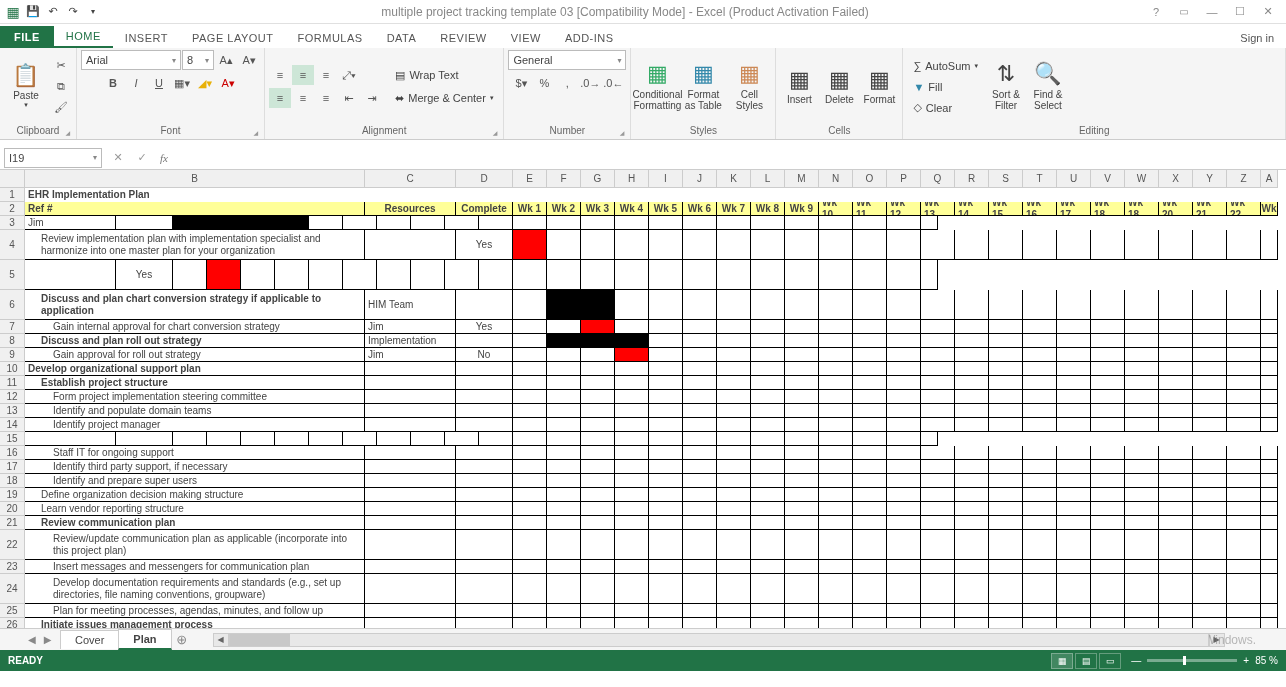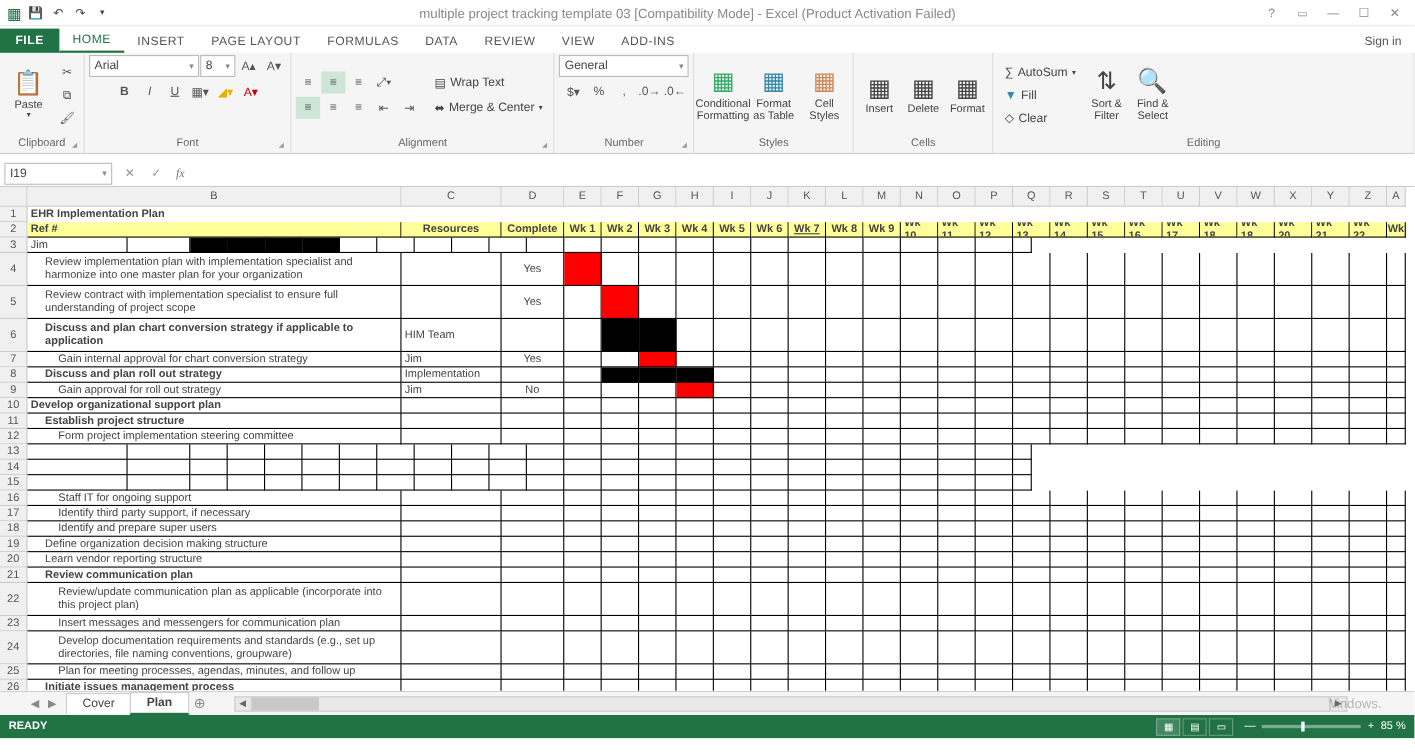--- a/index.html
+++ b/index.html
@@ -360,21 +360,21 @@
       <div class="crow" style="height: 14px;">
         <div class="hdrL" style="width: 340px; height: 14px;">Ref #</div>
         <div class="hdr" style="width: 91px; height: 14px;">Resources</div>
         <div class="hdr" style="width: 57px; height: 14px;">Complete</div>
         <div class="hdr" style="width: 34px; height: 14px;">Wk 1</div>
         <div class="hdr" style="width: 34px; height: 14px;">Wk 2</div>
         <div class="hdr" style="width: 34px; height: 14px;">Wk 3</div>
         <div class="hdr" style="width: 34px; height: 14px;">Wk 4</div>
         <div class="hdr" style="width: 34px; height: 14px;">Wk 5</div>
         <div class="hdr" style="width: 34px; height: 14px;">Wk 6</div>
-        <div class="hdr" style="width: 34px; height: 14px; text-decoration: underline;">Wk 7</div>
+        <div class="hdr" style="width: 34px; height: 14px;">Wk 7</div>
         <div class="hdr" style="width: 34px; height: 14px;">Wk 8</div>
         <div class="hdr" style="width: 34px; height: 14px;">Wk 9</div>
         <div class="hdr" style="width: 34px; height: 14px;">Wk 10</div>
         <div class="hdr" style="width: 34px; height: 14px;">Wk 11</div>
         <div class="hdr" style="width: 34px; height: 14px;">Wk 12</div>
         <div class="hdr" style="width: 34px; height: 14px;">Wk 13</div>
         <div class="hdr" style="width: 34px; height: 14px;">Wk 14</div>
         <div class="hdr" style="width: 34px; height: 14px;">Wk 15</div>
         <div class="hdr" style="width: 34px; height: 14px;">Wk 16</div>
         <div class="hdr" style="width: 34px; height: 14px;">Wk 17</div>
@@ -434,21 +434,20 @@
         <div style="width: 34px; height: 30px;"></div>
         <div style="width: 34px; height: 30px;"></div>
         <div style="width: 34px; height: 30px;"></div>
         <div style="width: 34px; height: 30px;"></div>
         <div style="width: 34px; height: 30px;"></div>
         <div style="width: 34px; height: 30px;"></div>
         <div style="width: 34px; height: 30px;"></div>
         <div style="width: 17px; height: 30px;"></div>
       </div>
       <div class="crow" style="height: 30px;">
-        <div class="pad1" style="width: 340px; height: 30px;">Review contract with implementation specialist to ensure full understanding of project scope</div>
         <div style="width: 91px; height: 30px;"></div>
         <div style="width: 57px; height: 30px; justify-content: center;">Yes</div>
         <div style="width: 34px; height: 30px;"></div>
         <div class="red" style="width: 34px; height: 30px;"></div>
         <div style="width: 34px; height: 30px;"></div>
         <div style="width: 34px; height: 30px;"></div>
         <div style="width: 34px; height: 30px;"></div>
         <div style="width: 34px; height: 30px;"></div>
         <div style="width: 34px; height: 30px;"></div>
         <div style="width: 34px; height: 30px;"></div>
@@ -658,47 +657,49 @@
         <div style="width: 34px; height: 14px;"></div>
         <div style="width: 34px; height: 14px;"></div>
         <div style="width: 34px; height: 14px;"></div>
         <div style="width: 34px; height: 14px;"></div>
         <div style="width: 34px; height: 14px;"></div>
         <div style="width: 34px; height: 14px;"></div>
         <div style="width: 34px; height: 14px;"></div>
         <div style="width: 17px; height: 14px;"></div>
       </div>
       <div class="crow" style="height: 14px;">
-        <div style="width: 91px; height: 14px;"></div>
-        <div style="width: 57px; height: 14px; justify-content: center;"></div>
-        <div style="width: 34px; height: 14px;"></div>
-        <div style="width: 34px; height: 14px;"></div>
-        <div style="width: 34px; height: 14px;"></div>
-        <div style="width: 34px; height: 14px;"></div>
-        <div style="width: 34px; height: 14px;"></div>
-        <div style="width: 34px; height: 14px;"></div>
-        <div style="width: 34px; height: 14px;"></div>
-        <div style="width: 34px; height: 14px;"></div>
-        <div style="width: 34px; height: 14px;"></div>
-        <div style="width: 34px; height: 14px;"></div>
-        <div style="width: 34px; height: 14px;"></div>
-        <div style="width: 34px; height: 14px;"></div>
-        <div style="width: 34px; height: 14px;"></div>
-        <div style="width: 34px; height: 14px;"></div>
-        <div style="width: 34px; height: 14px;"></div>
-        <div style="width: 34px; height: 14px;"></div>
-        <div style="width: 34px; height: 14px;"></div>
-        <div style="width: 34px; height: 14px;"></div>
-        <div style="width: 34px; height: 14px;"></div>
-        <div style="width: 34px; height: 14px;"></div>
-        <div style="width: 34px; height: 14px;"></div>
-        <div style="width: 34px; height: 14px;"></div>
-        <div style="width: 17px; height: 14px;"></div>
-      </div>
-      <div class="crow" style="height: 14px;">
+        <div class="pad2" style="width: 340px; height: 14px;">Identify and populate domain teams</div>
+        <div style="width: 91px; height: 14px;"></div>
+        <div style="width: 57px; height: 14px; justify-content: center;"></div>
+        <div style="width: 34px; height: 14px;"></div>
+        <div style="width: 34px; height: 14px;"></div>
+        <div style="width: 34px; height: 14px;"></div>
+        <div style="width: 34px; height: 14px;"></div>
+        <div style="width: 34px; height: 14px;"></div>
+        <div style="width: 34px; height: 14px;"></div>
+        <div style="width: 34px; height: 14px;"></div>
+        <div style="width: 34px; height: 14px;"></div>
+        <div style="width: 34px; height: 14px;"></div>
+        <div style="width: 34px; height: 14px;"></div>
+        <div style="width: 34px; height: 14px;"></div>
+        <div style="width: 34px; height: 14px;"></div>
+        <div style="width: 34px; height: 14px;"></div>
+        <div style="width: 34px; height: 14px;"></div>
+        <div style="width: 34px; height: 14px;"></div>
+        <div style="width: 34px; height: 14px;"></div>
+        <div style="width: 34px; height: 14px;"></div>
+        <div style="width: 34px; height: 14px;"></div>
+        <div style="width: 34px; height: 14px;"></div>
+        <div style="width: 34px; height: 14px;"></div>
+        <div style="width: 34px; height: 14px;"></div>
+        <div style="width: 34px; height: 14px;"></div>
+        <div style="width: 17px; height: 14px;"></div>
+      </div>
+      <div class="crow" style="height: 14px;">
+        <div class="pad2" style="width: 340px; height: 14px;">Identify project manager</div>
         <div style="width: 91px; height: 14px;"></div>
         <div style="width: 57px; height: 14px; justify-content: center;"></div>
         <div style="width: 34px; height: 14px;"></div>
         <div style="width: 34px; height: 14px;"></div>
         <div style="width: 34px; height: 14px;"></div>
         <div style="width: 34px; height: 14px;"></div>
         <div style="width: 34px; height: 14px;"></div>
         <div style="width: 34px; height: 14px;"></div>
         <div style="width: 34px; height: 14px;"></div>
         <div style="width: 34px; height: 14px;"></div>

